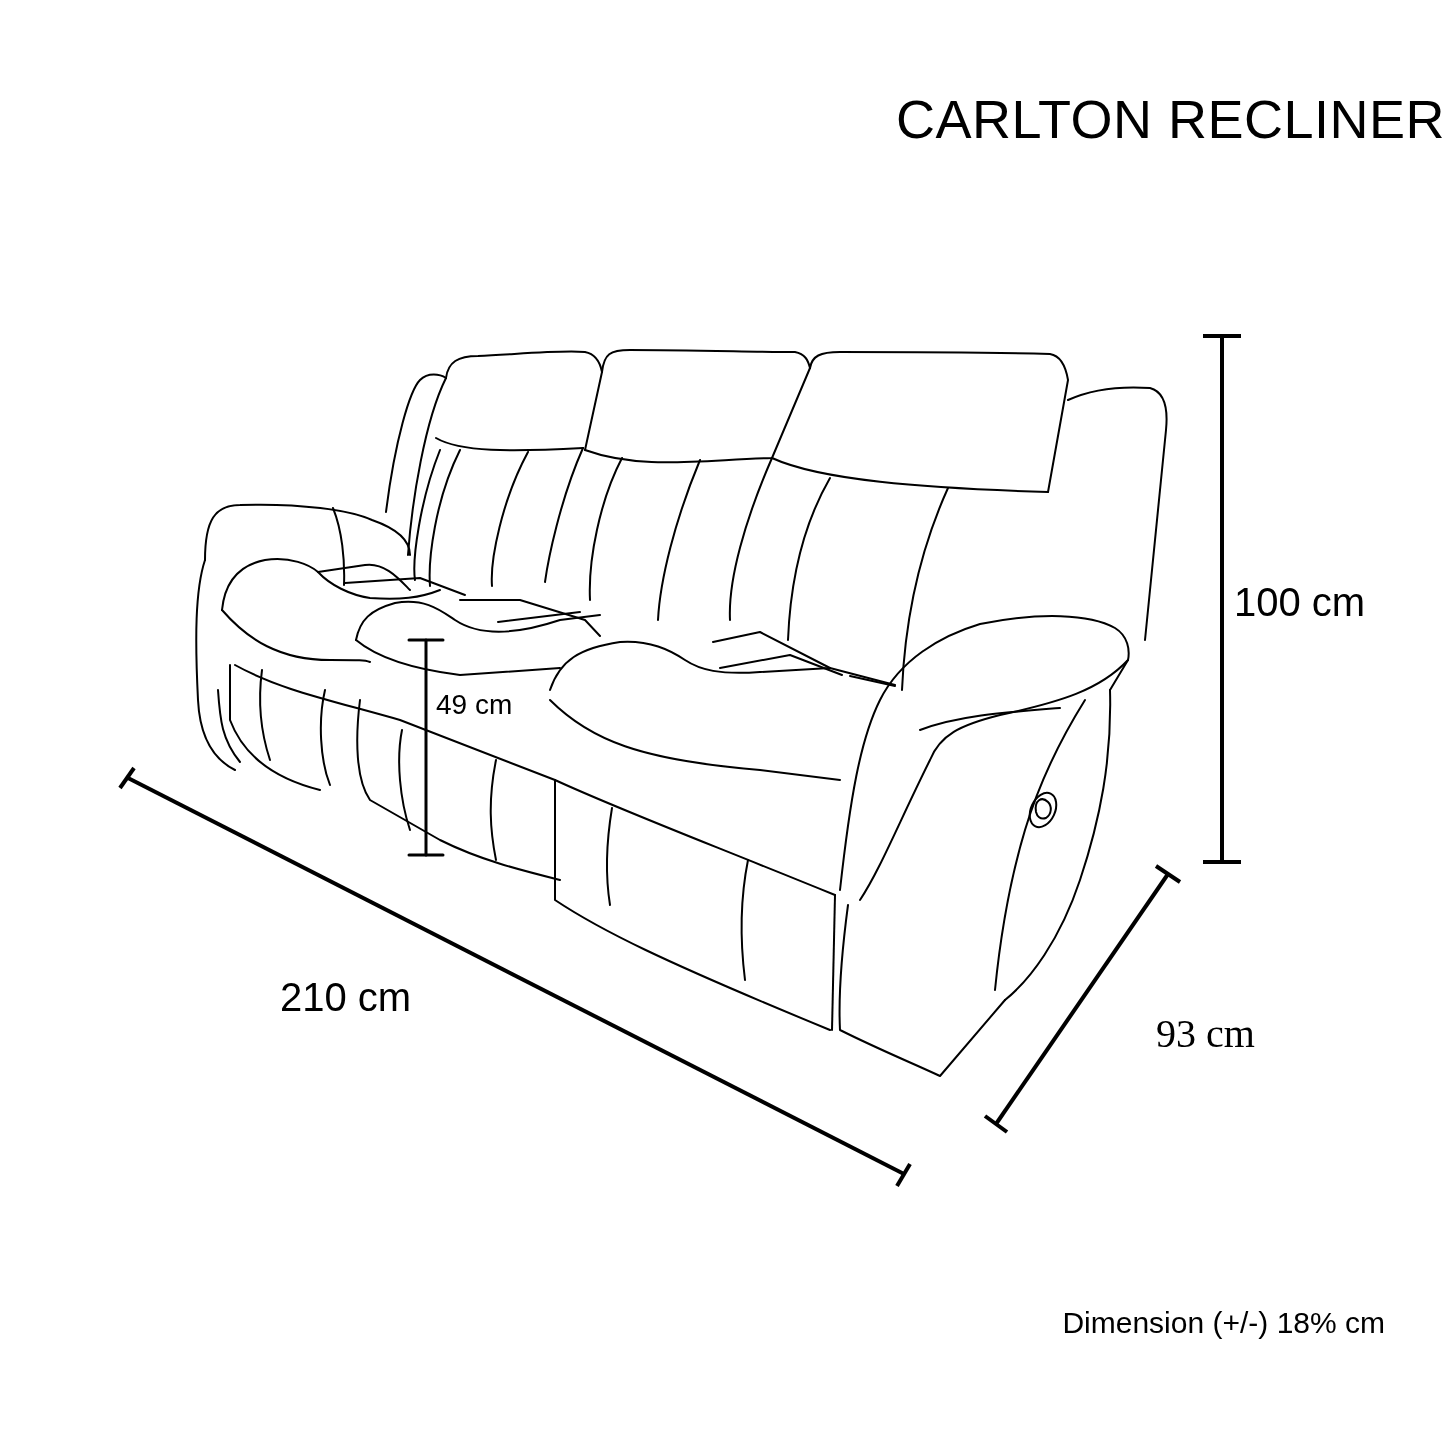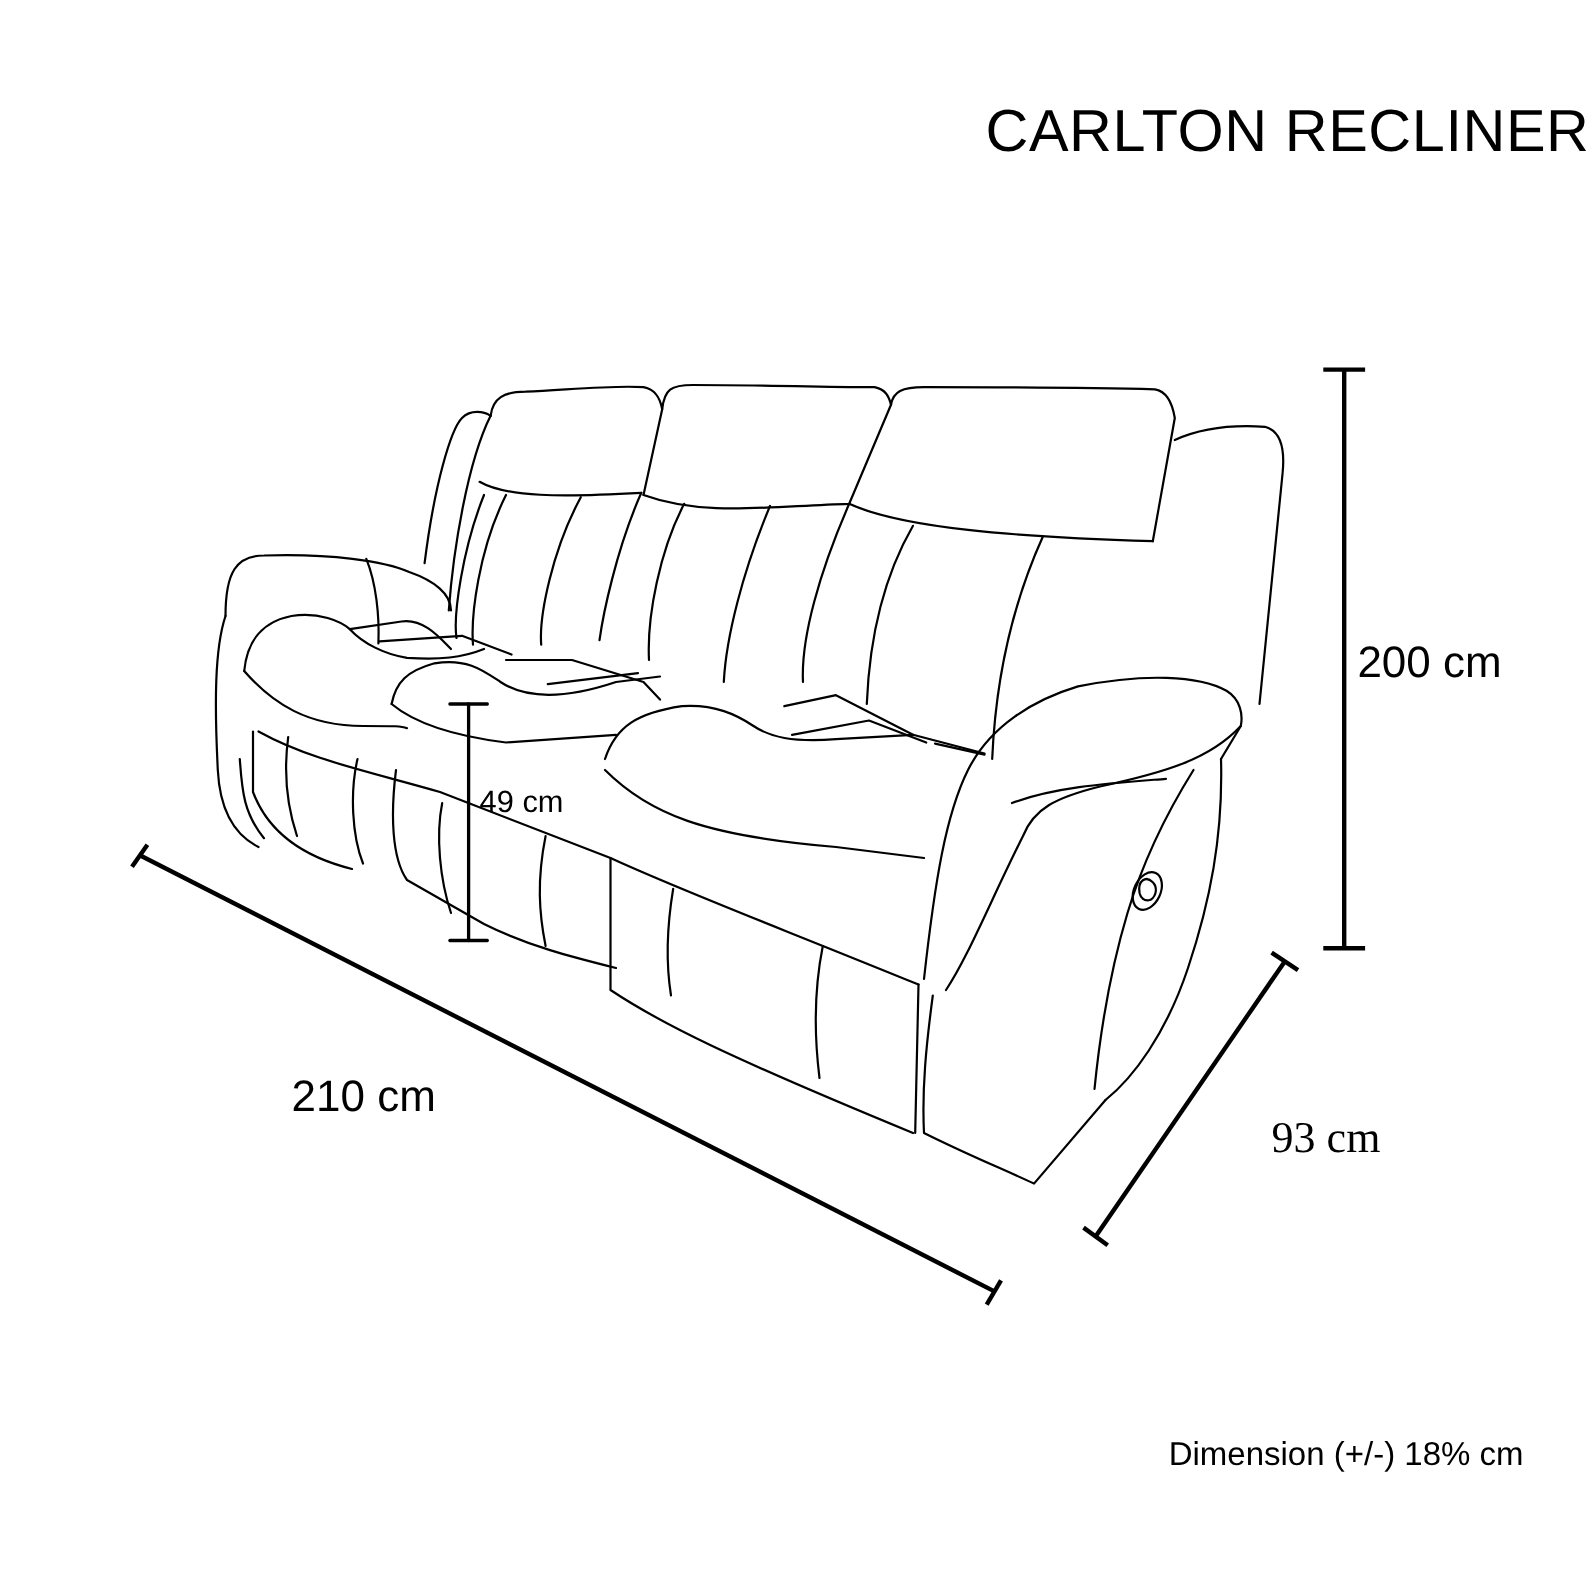--- a/index.html
+++ b/index.html
@@ -106,18 +106,18 @@
     <line class="dim" x1="120" y1="788" x2="134" y2="768"></line>
     <line class="dim" x1="897" y1="1186" x2="910" y2="1164"></line>
   </g>
   <g>
     <line class="dim" x1="1168" y1="874" x2="996" y2="1124"></line>
     <line class="dim" x1="1156" y1="866" x2="1180" y2="882"></line>
     <line class="dim" x1="985" y1="1116" x2="1007" y2="1132"></line>
   </g>
 </svg>
 
-<div class="dim-label" style="left:1234px; top:580px;">200 cm</div>
-<div class="dim-small" style="left:436px; top:689px;margin-top:24px;">49 cm</div>
-<div class="dim-label" style="left:265px; top:975px;">210 cm</div>
+<div class="dim-label" style="left:1234px; top:580px;">100 cm</div>
+<div class="dim-small" style="left:436px; top:689px;">49 cm</div>
+<div class="dim-label" style="left:280px; top:975px;">210 cm</div>
 <div class="dim-label" style="left:1156px; top:1010px;font-family:Liberation Serif, serif;">93 cm</div>
 
 <div class="footnote">Dimension  (+/-) 18% cm</div>
 
 </body></html>

